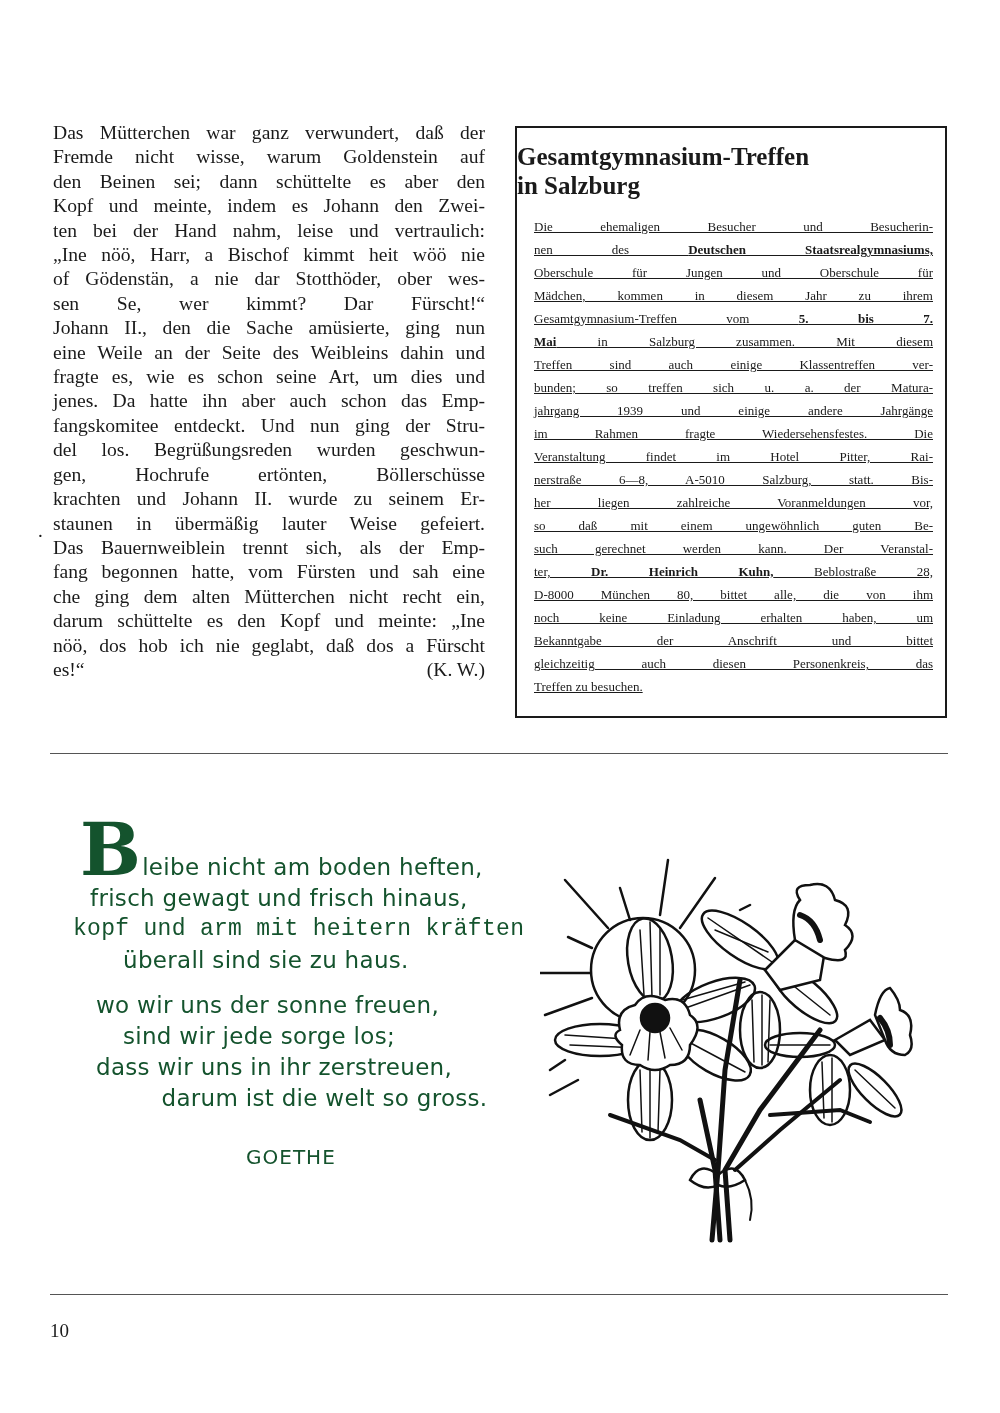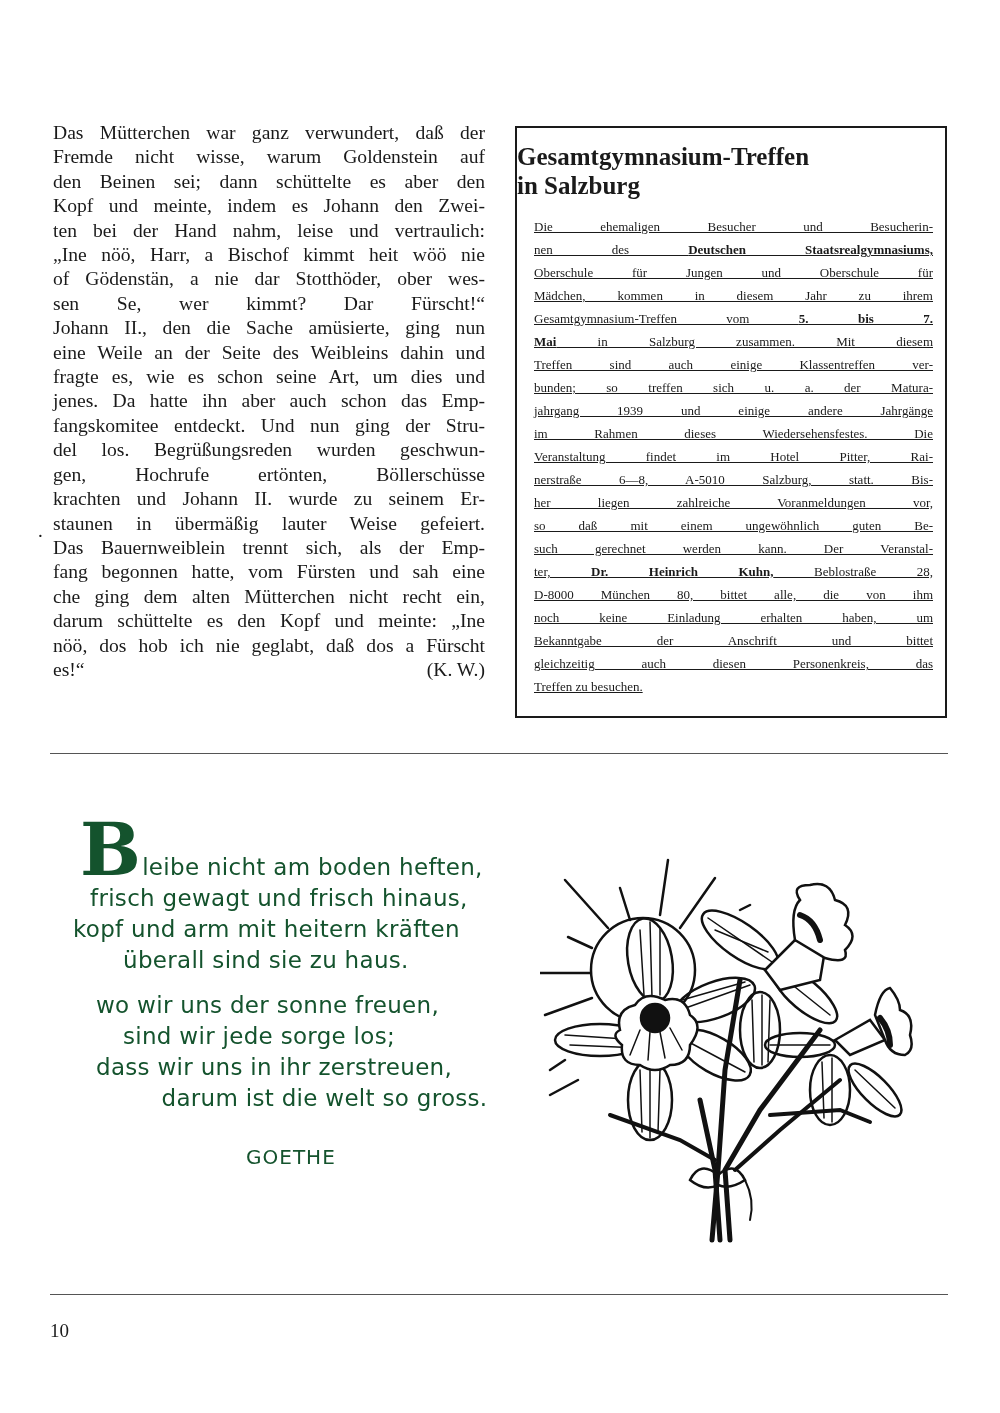--- a/index.html
+++ b/index.html
@@ -46,21 +46,21 @@
       color: #14532d;
       letter-spacing: 0.3px;
     }
     .poem .pline { display: block; white-space: nowrap; }
     .poem .initial {
       font-family: "DejaVu Serif", serif; font-size: 72px; font-weight: bold;
       line-height: 60px; vertical-align: baseline; margin-right: 1px;
     }
     .poem .stanza1 .p1 { padding-left: 14px; }
     .poem .stanza1 .p2 { padding-left: 24px; }
-    .poem .stanza1 .p3 { padding-left: 7px; }
+    .poem .stanza1 .p3 { padding-left: 7px; font-family: Liberation Mono, monospace; }
     .poem .stanza1 .p4 { padding-left: 57px; }
     .poem .stanza2 { margin-top: 14px; }
     .poem .stanza2 .p1 { padding-left: 30px; }
     .poem .stanza2 .p2 { padding-left: 57px; }
     .poem .stanza2 .p3 { padding-left: 30px; }
     .poem .stanza2 .p4 { padding-left: 47px; text-align: center; }
     .poem .author {
       display: block; margin-top: 28px; padding-left: 180px;
       font-size: 20px; letter-spacing: 1px;
     }
@@ -115,21 +115,21 @@
   <div class="box-body" id="box-lines">
       <span class="line"><span>Die ehemaligen Besucher und Besucherin-</span></span>
       <span class="line"><span>nen des </span><b>Deutschen Staatsrealgymnasiums,</b></span>
       <span class="line"><span>Oberschule für Jungen und Oberschule für</span></span>
       <span class="line"><span>Mädchen, kommen in diesem Jahr zu ihrem</span></span>
       <span class="line"><span>Gesamtgymnasium-Treffen vom </span><b>5. bis 7.</b></span>
       <span class="line"><b>Mai</b><span> in Salzburg zusammen. Mit diesem</span></span>
       <span class="line"><span>Treffen sind auch einige Klassentreffen ver-</span></span>
       <span class="line"><span>bunden; so treffen sich u. a. der Matura-</span></span>
       <span class="line"><span>jahrgang 1939 und einige andere Jahrgänge</span></span>
-      <span class="line"><span>im Rahmen dieses Wiedersehensfestes. Die</span></span>
+      <span class="line"><span>im Rahmen fragte Wiedersehensfestes. Die</span></span>
       <span class="line"><span>Veranstaltung findet im Hotel Pitter, Rai-</span></span>
       <span class="line"><span>nerstraße 6—8, A-5010 Salzburg, statt. Bis-</span></span>
       <span class="line"><span>her liegen zahlreiche Voranmeldungen vor,</span></span>
       <span class="line"><span>so daß mit einem ungewöhnlich guten Be-</span></span>
       <span class="line"><span>such gerechnet werden kann. Der Veranstal-</span></span>
       <span class="line"><span>ter, </span><b>Dr. Heinrich Kuhn,</b><span> Beblostraße 28,</span></span>
       <span class="line"><span>D-8000 München 80, bittet alle, die von ihm</span></span>
       <span class="line"><span>noch keine Einladung erhalten haben, um</span></span>
       <span class="line"><span>Bekanntgabe der Anschrift und bittet</span></span>
       <span class="line"><span>gleichzeitig auch diesen Personenkreis, das</span></span>

